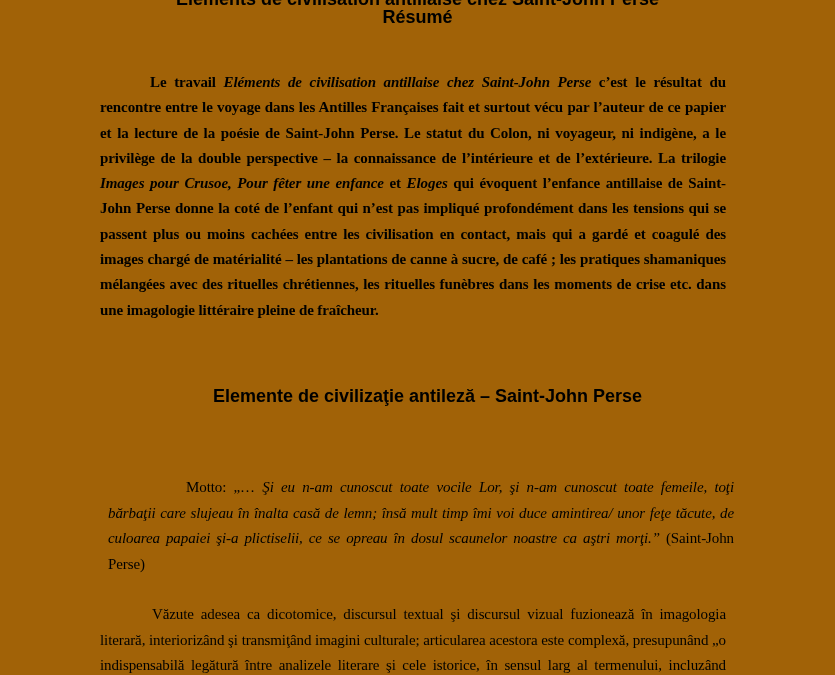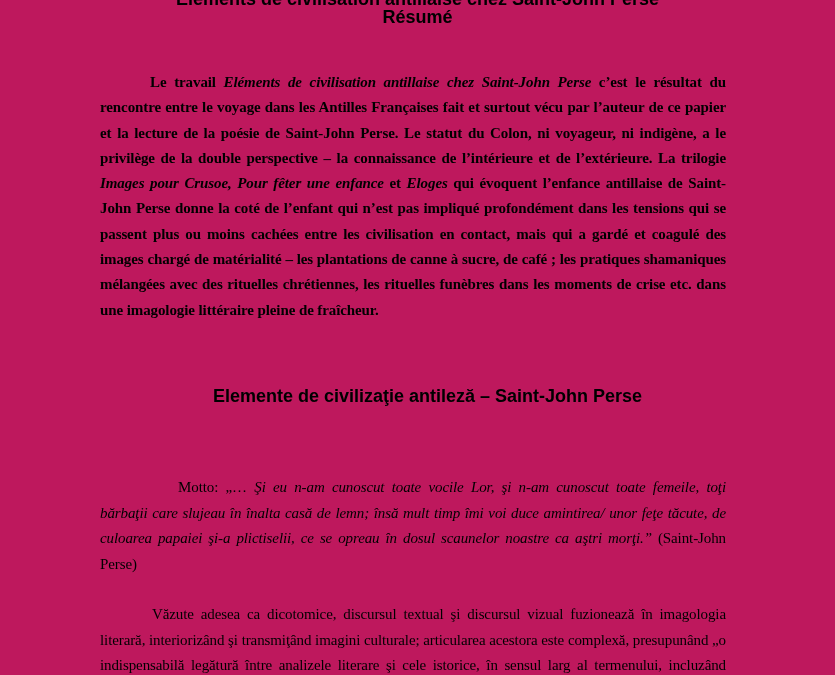--- a/index.html
+++ b/index.html
@@ -1,19 +1,19 @@
 <!DOCTYPE html>
 <html><head>
 <meta charset="utf-8">
 <style>
   html,body{margin:0;padding:0;background:#ffffff;}
   .page{
     position:relative;
     width:835px;height:675px;
-    background:#be185d;
+    background:#a16207;
     overflow:hidden;
     color:#000;
     font-family:"Liberation Serif", serif;
   }
   .center-head{
     position:absolute;left:0;right:0;
     text-align:center;
     font-family:"Liberation Sans", sans-serif;
     font-weight:bold;
     font-size:18px;
@@ -32,20 +32,21 @@
   .abstract{
     top:55px;
     font-weight:bold;
     line-height:25.3px;
     text-indent:50px;
   }
   .motto{
     top:460px;
     line-height:25.5px;
     text-indent:78px;
+    margin-left:8px;
   }
   .body-ro{
     top:587px;
     line-height:25.5px;
     text-indent:52px;
   }
   .it{font-style:italic;}
   .title-top{top:-11px;}
   .resume{top:7px;}
   .heading2{top:386px;padding-left:20px;}

